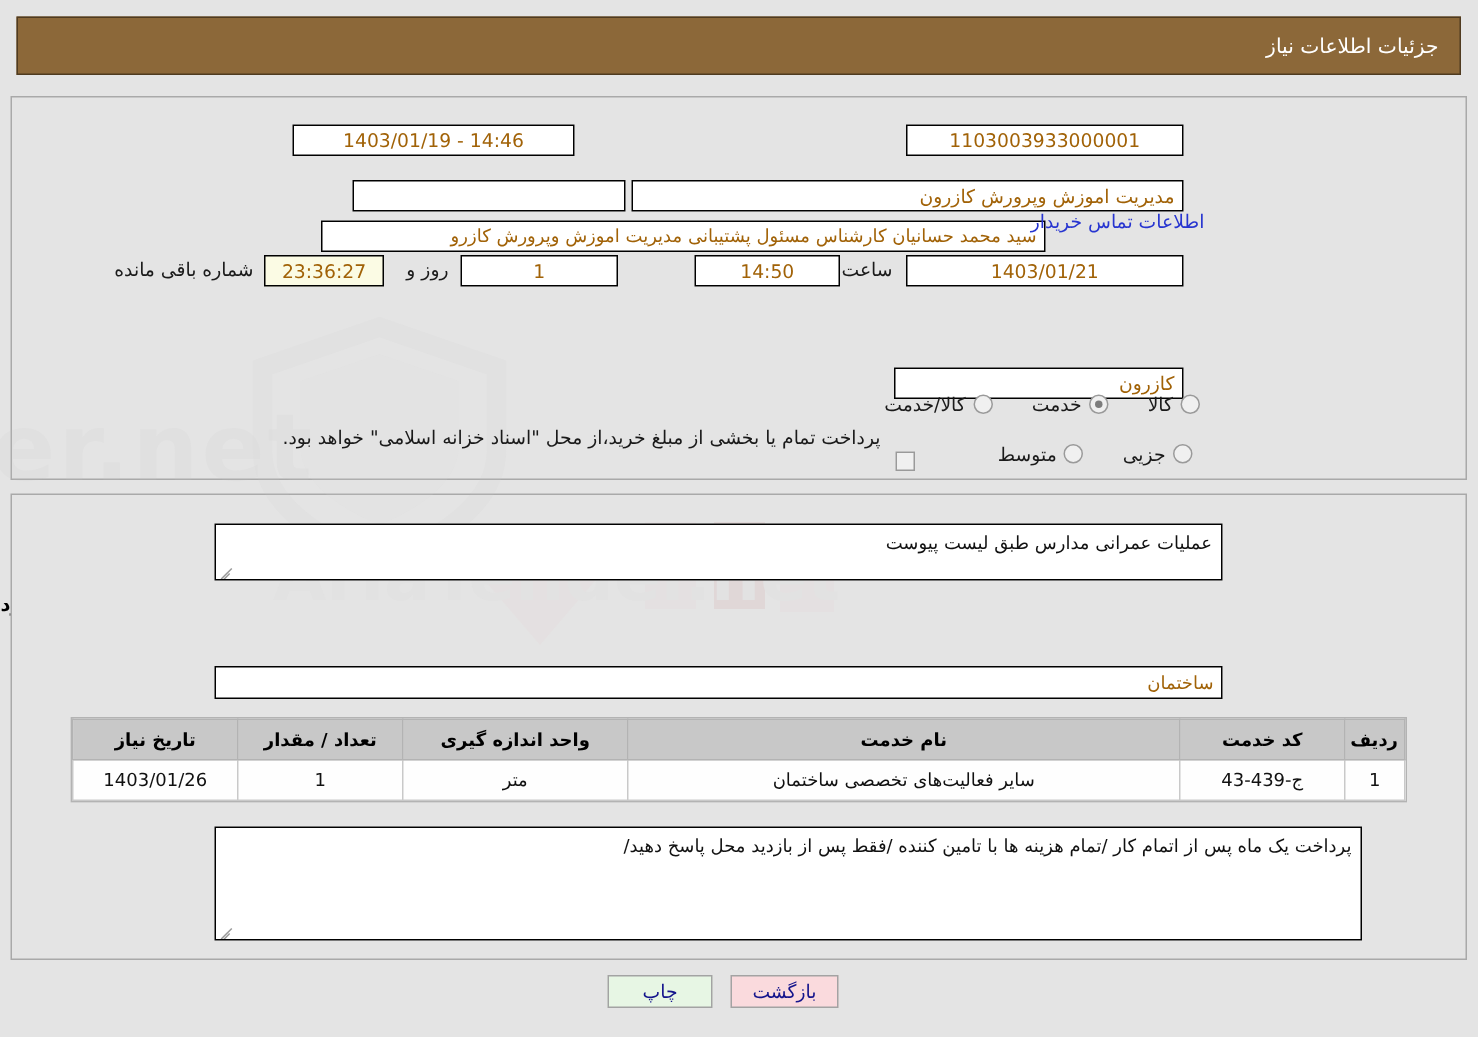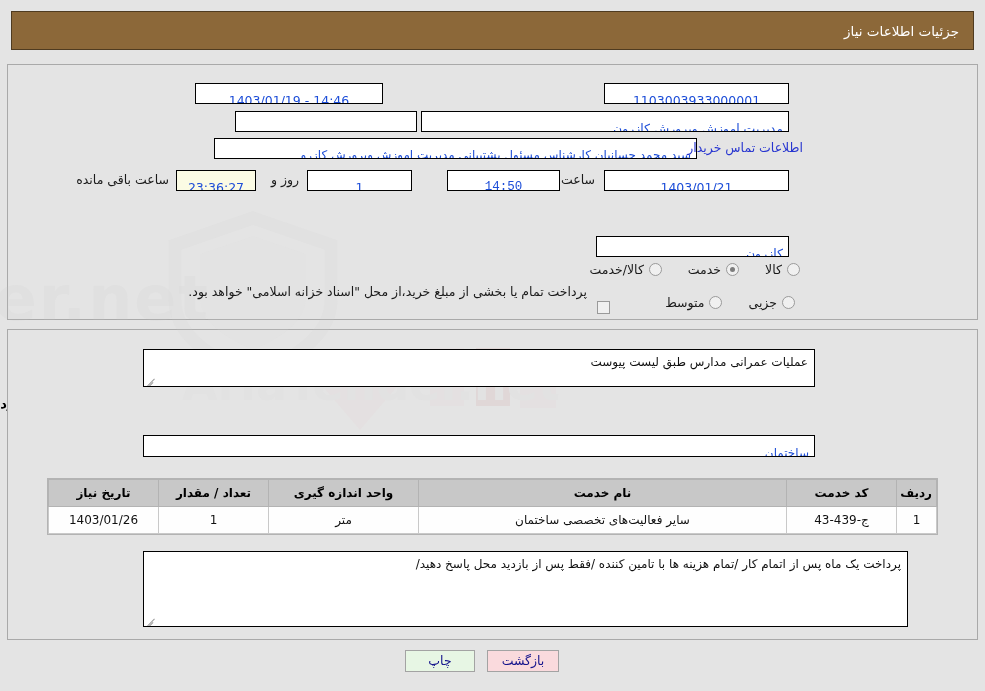--- a/index.html
+++ b/index.html
@@ -75,28 +75,28 @@
     text-align: right;
     white-space: nowrap;
   }
   .field {
     background: #ffffff;
     border: 1px solid #000000;
     box-sizing: border-box;
     height: 21px;
     line-height: 19px;
     font-size: 12.5px;
-    color: #1d4ed8;
-    padding: 7px 5px;
+    color: #a16207;
+    padding: 0 5px;
     text-align: center;
     overflow: hidden;
     white-space: nowrap;
     font-family: "DejaVu Sans", "Liberation Sans", sans-serif;
   }
-  .field.rt { text-align: right; }
+  .field.rt { text-align: right; margin-top: 9px; }
   .field.yellow { background: #fbfbe4; }
   .inline-txt {
     font-size: 12.5px;
     color: #1a1a1a;
     white-space: nowrap;
   }
   .link {
     font-size: 12.5px;
     color: #2735d0;
     white-space: nowrap;
@@ -275,25 +275,25 @@
     <span class="lbl">ایجاد کننده درخواست:</span>
   </div>
   <div class="field rt" style="position:absolute; top:138px; right:288px; width:483px; border:1px solid #000; z-index:4; font-size:12px;">سید محمد  حسانیان  کارشناس مسئول پشتیبانی مدیریت اموزش وپرورش کازرو</div>
   <div style="position:absolute; top:140px; right:182px; z-index:4;" class="link">اطلاعات تماس خریدار</div>
 
   <div class="row" style="top:166px; right:26px; width:148px; display:block; line-height:16px;">
     <span class="lbl">مهلت ارسال پاسخ: تا تاریخ:</span>
   </div>
   <div class="field" style="position:absolute; top:170px; right:196px; width:185px; z-index:4;">1403/01/21</div>
   <div style="position:absolute; top:172px; right:390px; z-index:4;" class="inline-txt">ساعت</div>
-  <div class="field" style="position:absolute; top:170px; right:425px; width:113px; z-index:4;font-family:Liberation Mono, monospace;">14:50</div>
+  <div class="field" style="position:absolute; top:170px; right:425px; width:97px; z-index:4;">14:50</div>
   <div class="field" style="position:absolute; top:170px; right:573px; width:105px; z-index:4;">1</div>
   <div style="position:absolute; top:172px; right:686px; z-index:4;" class="inline-txt">روز و</div>
   <div class="field yellow" style="position:absolute; top:170px; right:729px; width:80px; z-index:4;">23:36:27</div>
-  <div style="position:absolute; top:172px; right:816px; z-index:4;" class="inline-txt">ساعت باقی مانده</div>
+  <div style="position:absolute; top:172px; right:816px; z-index:4;" class="inline-txt">شماره باقی مانده</div>
 
   <div class="row" style="top:212px; right:26px;">
     <span class="lbl">استان محل تحویل:</span>
   </div>
 
   <div class="row" style="top:238px; right:26px;">
     <span class="lbl">شهر محل تحویل:</span>
   </div>
   <div class="field rt" style="position:absolute; top:236px; right:196px; width:193px; z-index:4;">کازرون</div>
 

